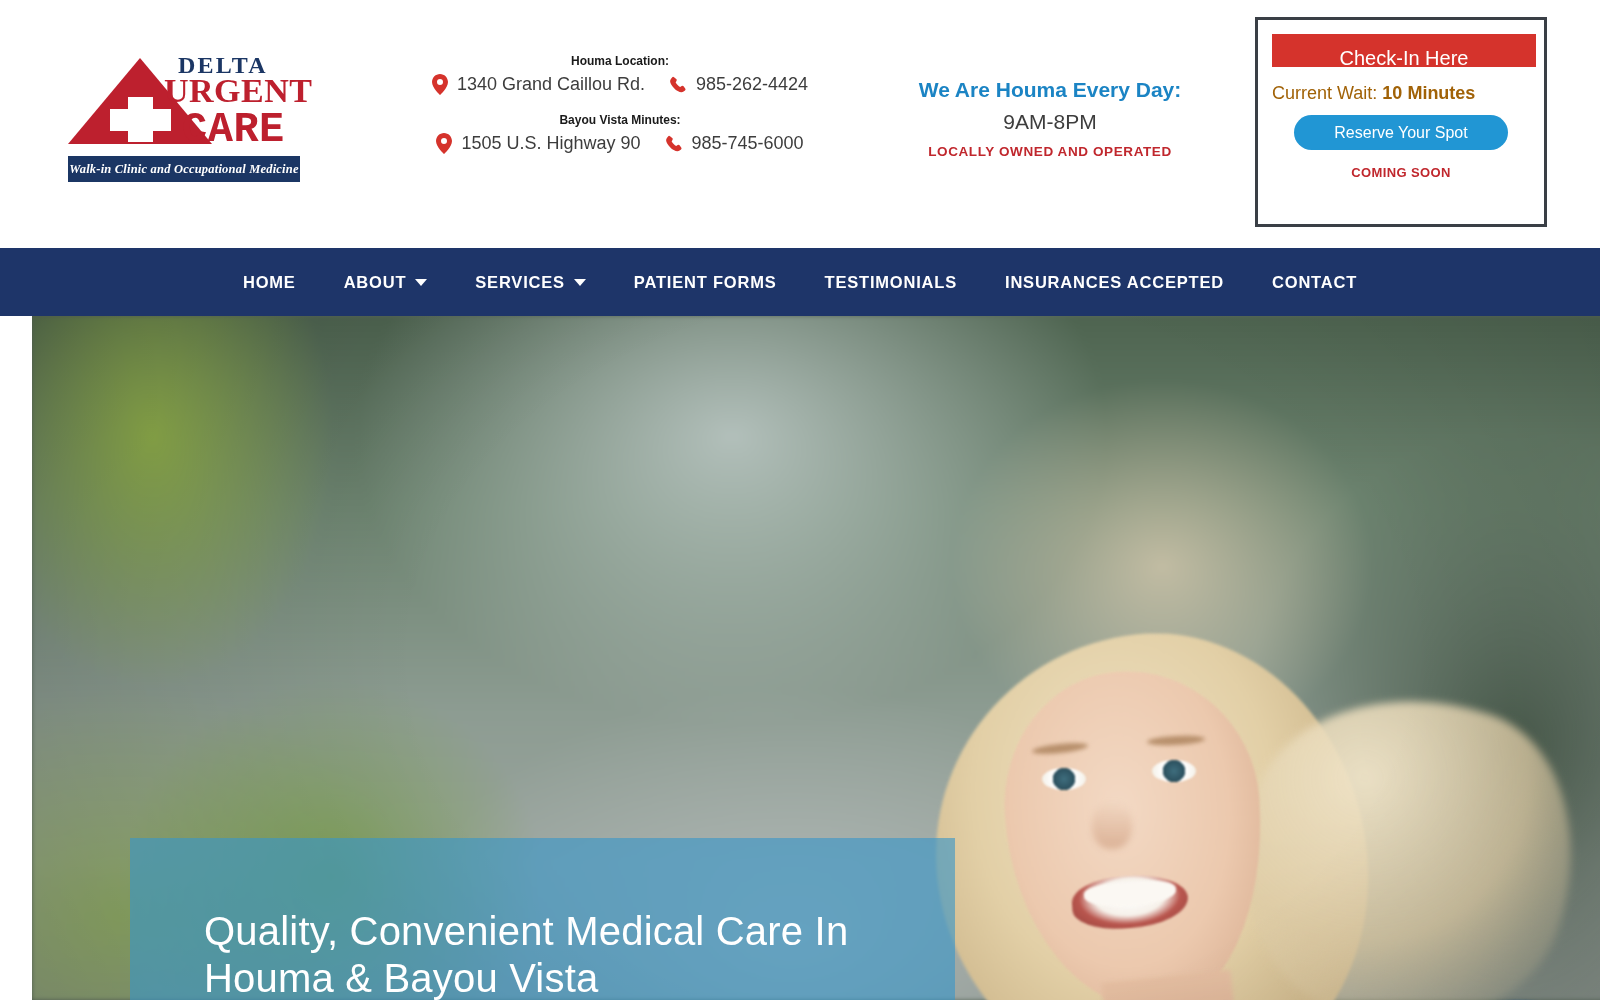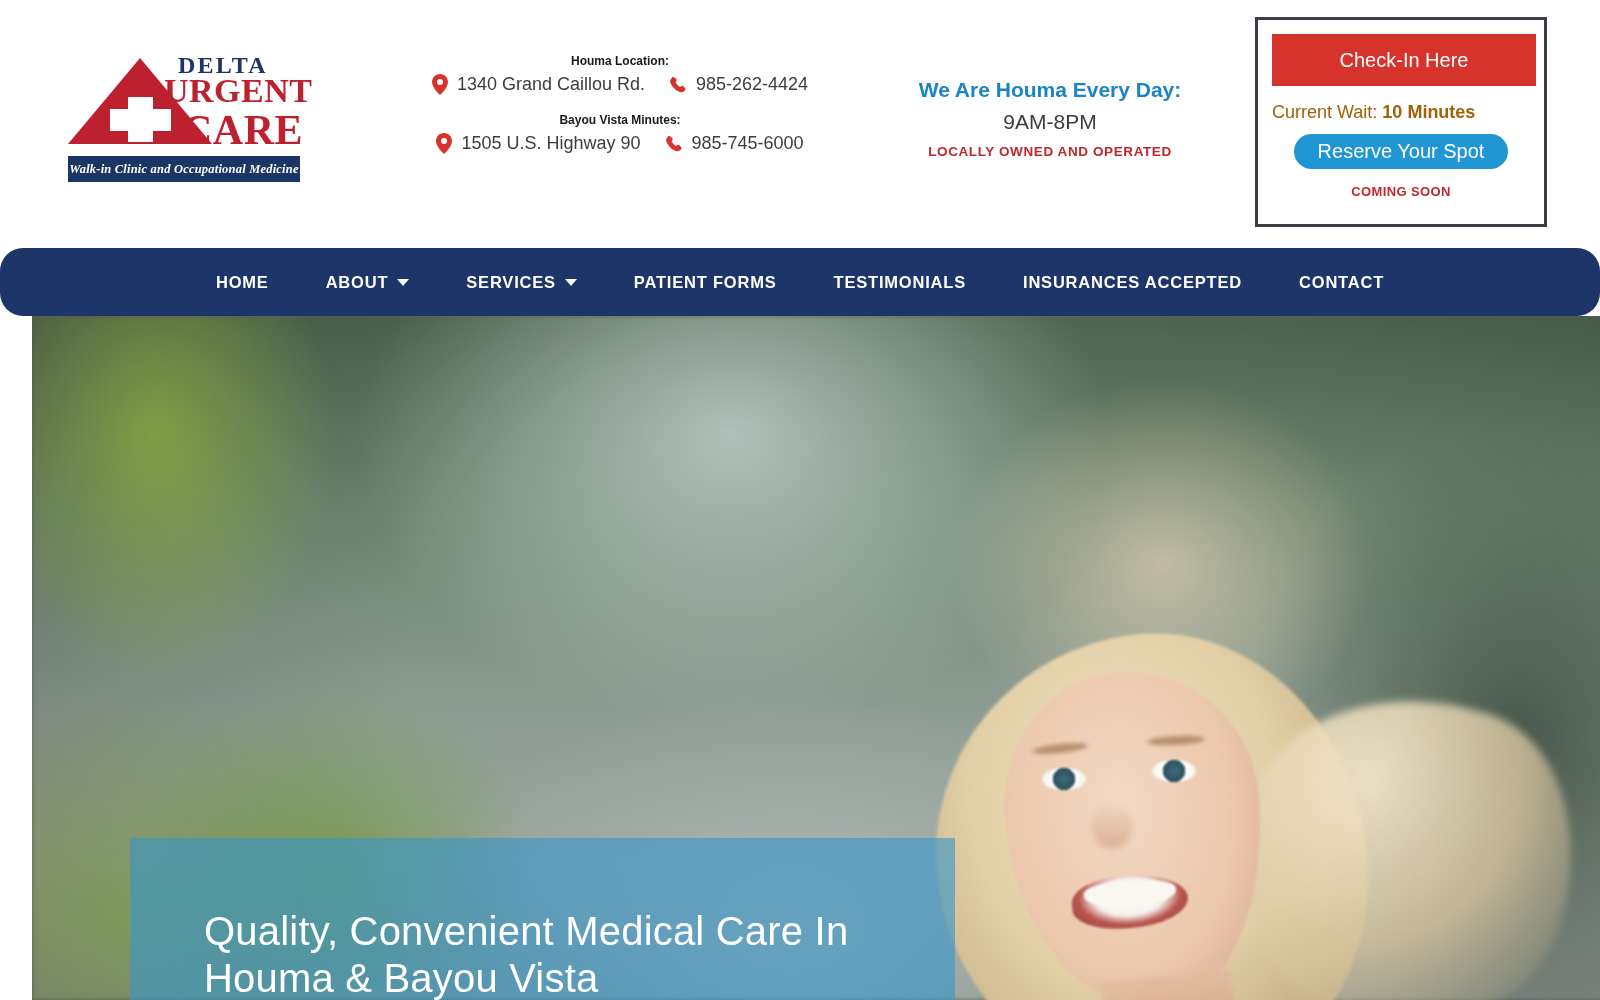--- a/index.html
+++ b/index.html
@@ -67,21 +67,21 @@
     font-family: "Liberation Serif", serif;
     font-size: 34px;
     font-weight: bold;
     color: #bd202e;
     letter-spacing: 0.5px;
     line-height: 1;
   }
   .logo-care {
     position: absolute;
     left: 114px; top: 57px;
-    font-family: Liberation Serif, serif;
+    font-family: Liberation Mono, monospace;
     font-size: 42px;
     font-weight: bold;
     color: #bd202e;
     letter-spacing: 0.5px;
     line-height: 1;
   }
   .logo-tagline {
     position: absolute;
     left: 0px; top: 104px;
     width: 232px;
@@ -161,21 +161,21 @@
     top: 17px;
     width: 292px;
     height: 210px;
     border: 3px solid #3a3f46;
     background: #ffffff;
     padding: 14px 14px 0 14px;
   }
   .checkin-btn {
     display: block;
     width: 264px;
-    height: 52px;
+    height: 33px;
     background: #d5332c;
     color: #ffffff;
     font-size: 20px;
     border: none;
     cursor: pointer;
     font-family: "Liberation Sans", sans-serif;
     line-height: 48px;
     text-align: center;
   }
   .wait-line {
@@ -186,43 +186,42 @@
   .wait-line b { font-weight: bold; }
   .reserve-btn {
     display: block;
     margin: 11px auto 0 auto;
     width: 214px;
     height: 35px;
     background: #2196d4;
     color: #ffffff;
     border: none;
     border-radius: 18px;
-    font-size: 20px;
+    font-size: 16px;
     cursor: pointer;
     font-family: "Liberation Sans", sans-serif;
   }
   .coming-soon {
     margin-top: 15px;
     text-align: center;
     font-size: 13px;
     font-weight: bold;
     color: #c0272d;
     letter-spacing: 0.4px;
   }
 
   
   .navbar {
     width: 1600px;
     height: 68px;
     background: #1e3569;
     display: flex;
     align-items: center;
     justify-content: center;
-    gap: 9px;
-    border-radius: 23px;
+    gap: 0px;
   }
   .nav-item {
     display: flex;
     align-items: center;
     gap: 9px;
     color: #ffffff;
     font-size: 16.5px;
     font-weight: bold;
     letter-spacing: 0.8px;
     padding: 0 24px;

